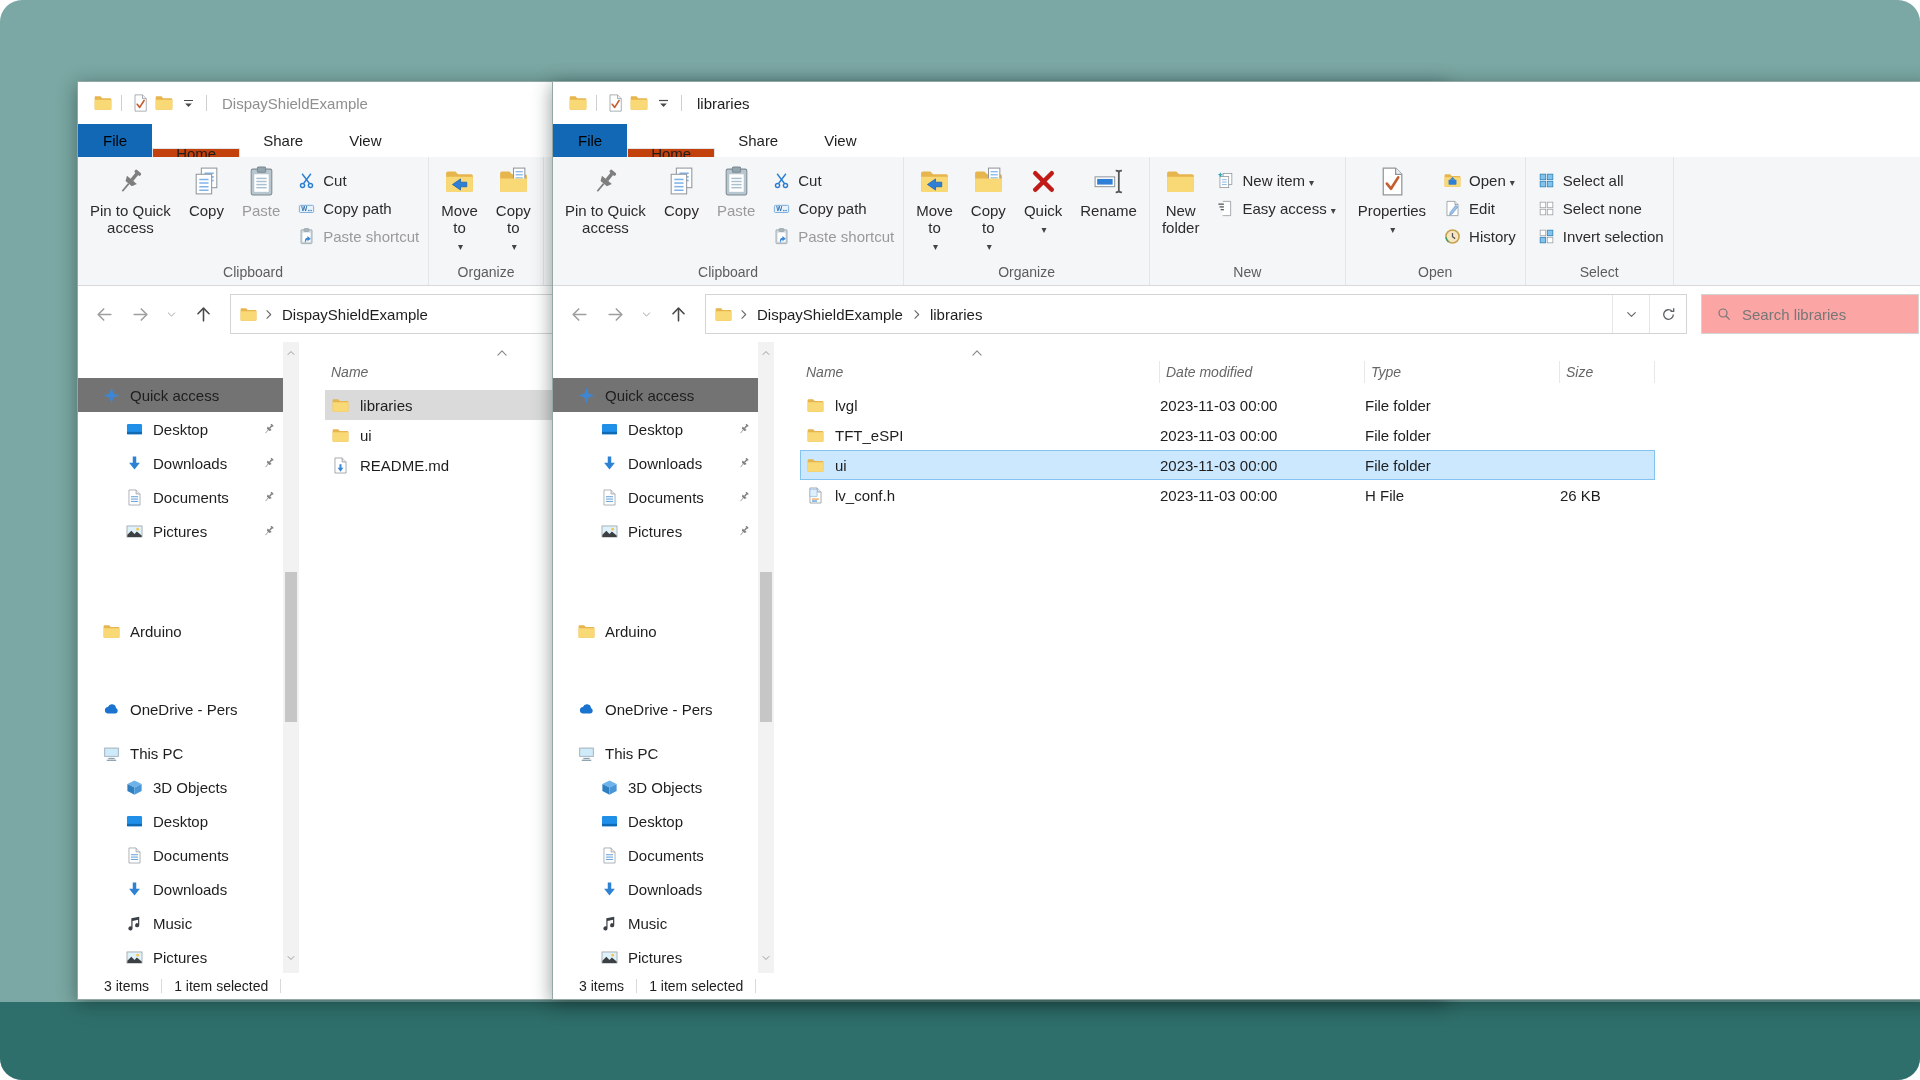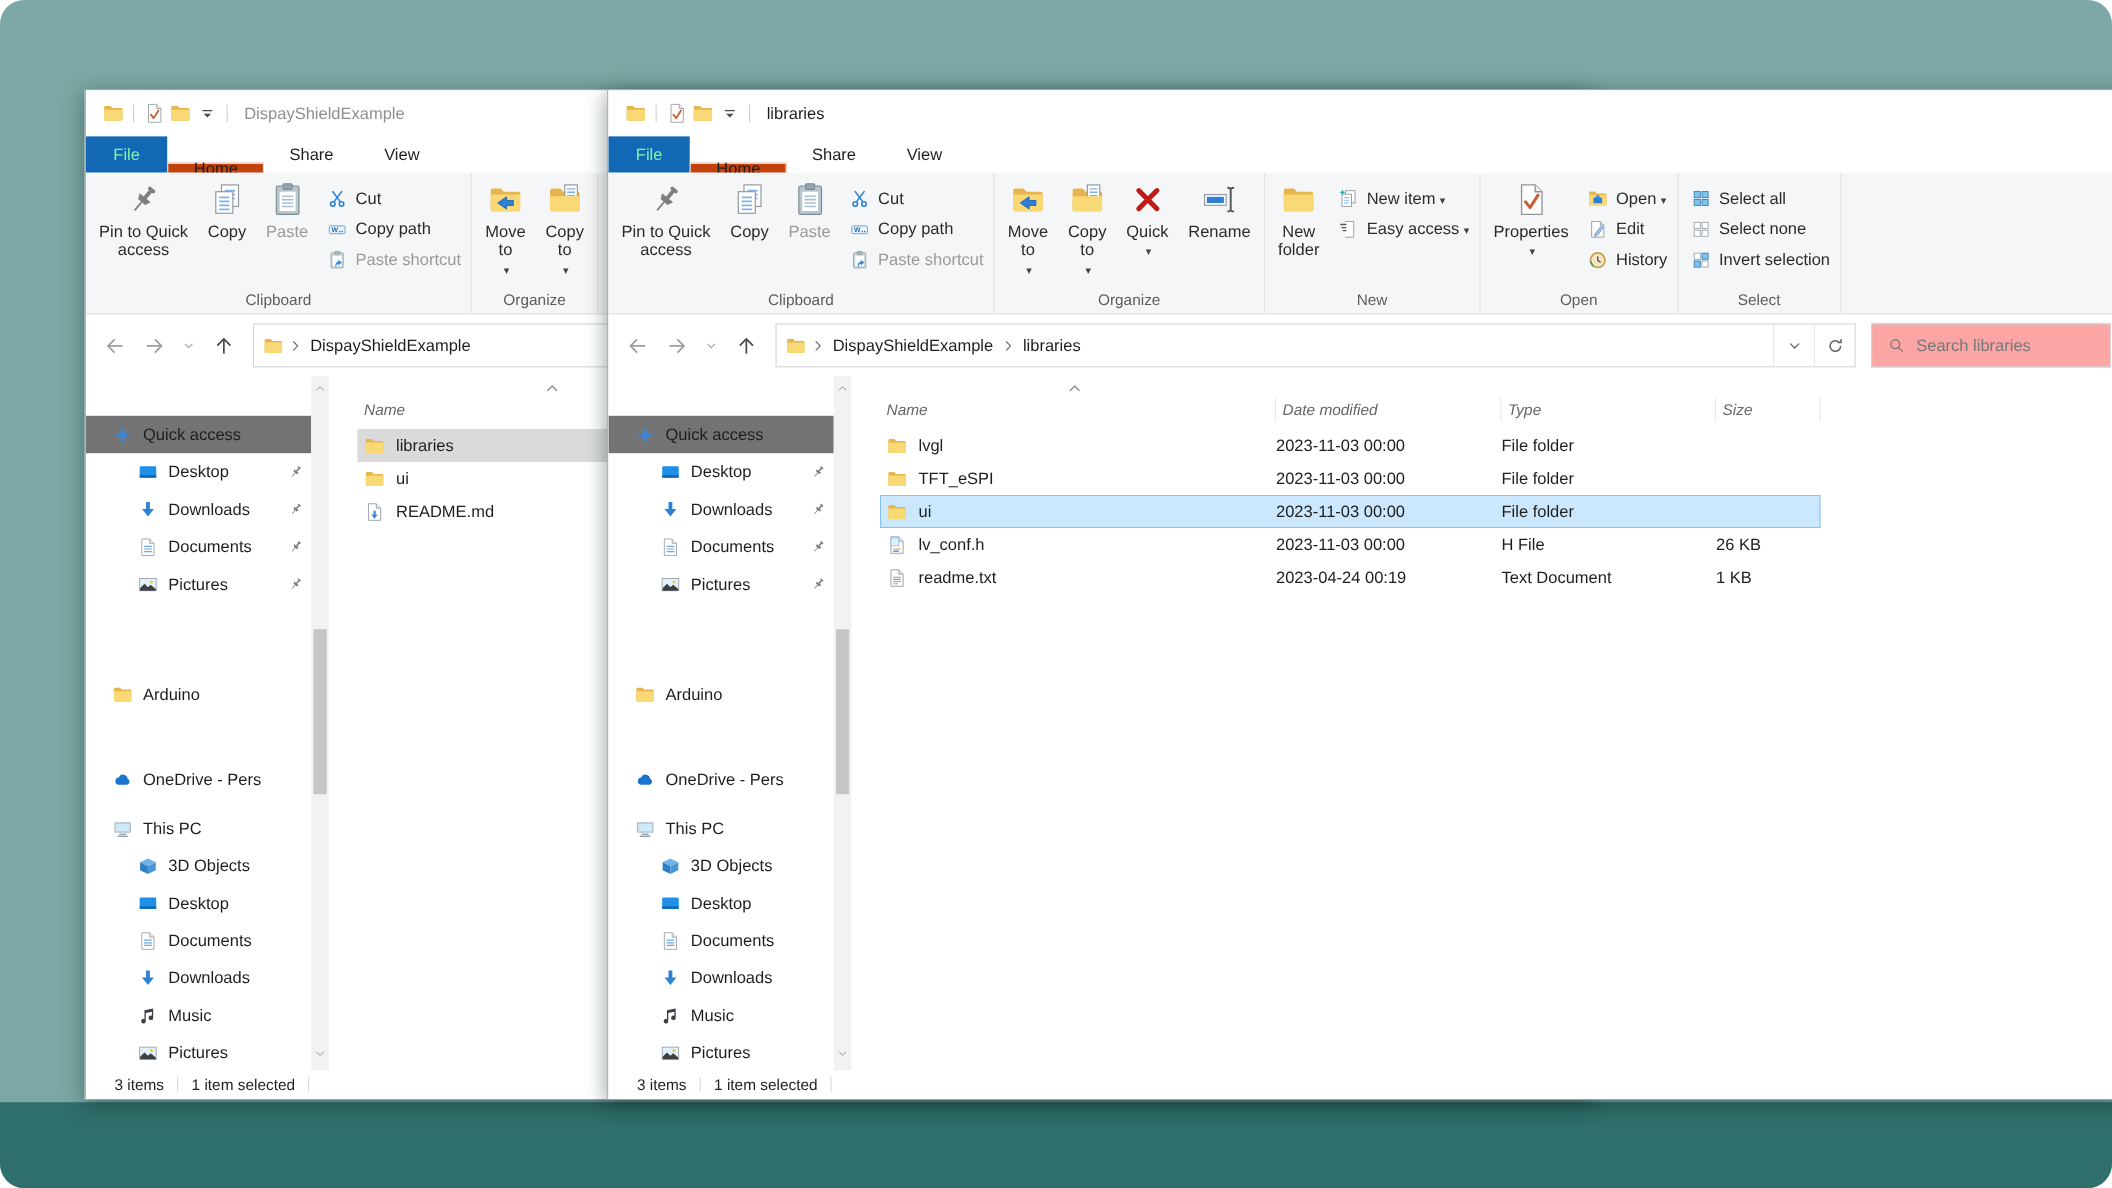--- a/index.html
+++ b/index.html
@@ -14,21 +14,21 @@
 .tb{height:42px;display:flex;align-items:center;padding-left:13px;flex:none;background:#fff;}
 .qat{display:flex;align-items:center;justify-content:center;width:24px;height:24px;}
 .qat svg{width:20px;height:20px;display:block}
 .qat.sm svg{width:15px;height:15px}
 .vsep{width:1px;height:16px;background:#cfcfcf;margin:0 6px}
 .title{font-size:15px;margin-left:9px;white-space:nowrap}
 #wleft .title{color:#8f8f8f}
 
 .tabs{height:33px;display:flex;align-items:stretch;flex:none;background:#fff;}
 .tab{font-size:15px;display:flex;align-items:center;padding:0 23px;color:#1e1e1e;}
-.tab.file{background:#1268b5;color:#86efac;padding:0 25px;}
+.tab.file{background:#1268b5;color:#000000;padding:0 25px;}
 .tab.active{background:#c2410c;border:1px solid #e3e4e5;border-bottom:none;margin-top:24px;}
 
 .rb{height:128px;background:#f5f6f7;border-bottom:1px solid #d8d9da;display:flex;flex:none;overflow:hidden;}
 .grp{display:flex;flex-direction:column;border-right:1px solid #e4e5e6;padding:3px 3px 0;flex:none;}
 .gi{display:flex;align-items:flex-start;height:99px;}
 .bb{display:flex;flex-direction:column;align-items:center;padding:5px 9px 0;}
 .i32{width:33px;height:33px;flex:none}
 .bl{margin-top:4px;font-size:15px;line-height:17px;text-align:center;color:#2b2b2b;white-space:nowrap}
 .bl span{display:block}
 .bb.dis .bl{color:#9a9a9a}
@@ -1075,31 +1075,20 @@
           <div class="nc">
               <svg>
                 <use href="#sym-hfile"></use>
               </svg>
               <span>lv_conf.h</span>
             </div>
           <div class="dt">2023-11-03 00:00</div>
           <div class="ty">H File</div>
           <div class="sz">26 KB</div>
         </div>
-        <div class="frow">
-          <div class="nc">
-              <svg>
-                <use href="#sym-txt"></use>
-              </svg>
-              <span>readme.txt</span>
-            </div>
-          <div class="dt">2023-04-24 00:19</div>
-          <div class="ty">Text Document</div>
-          <div class="sz">1 KB</div>
-        </div>
       </div>
     </div>
     <div class="st">
       <span>3 items</span>
       <span class="ssep"></span>
       <span>1 item selected</span>
       <span class="ssep"></span>
     </div>
   </div>
 </div>

